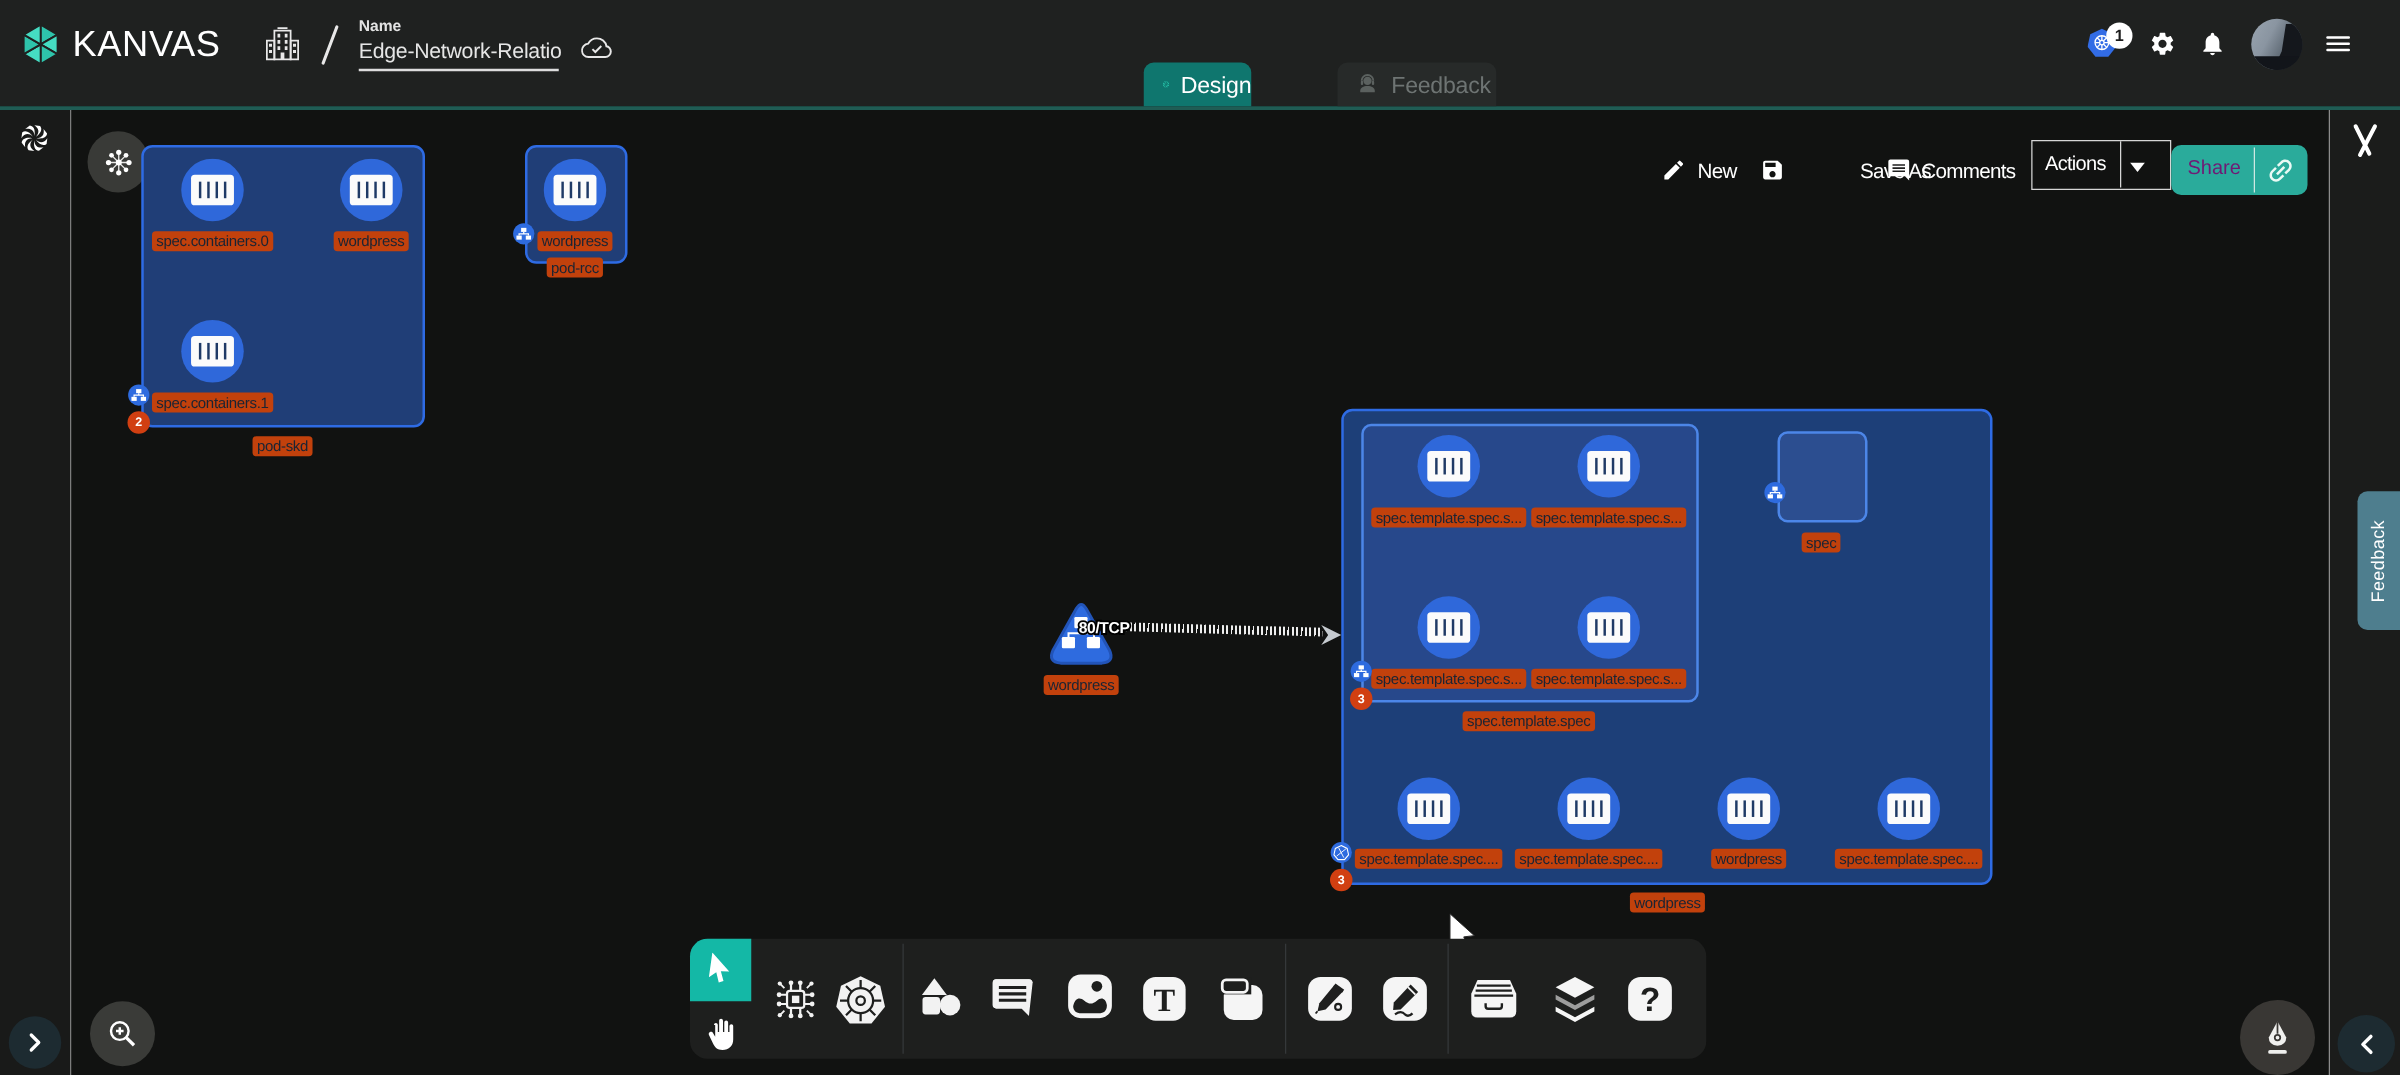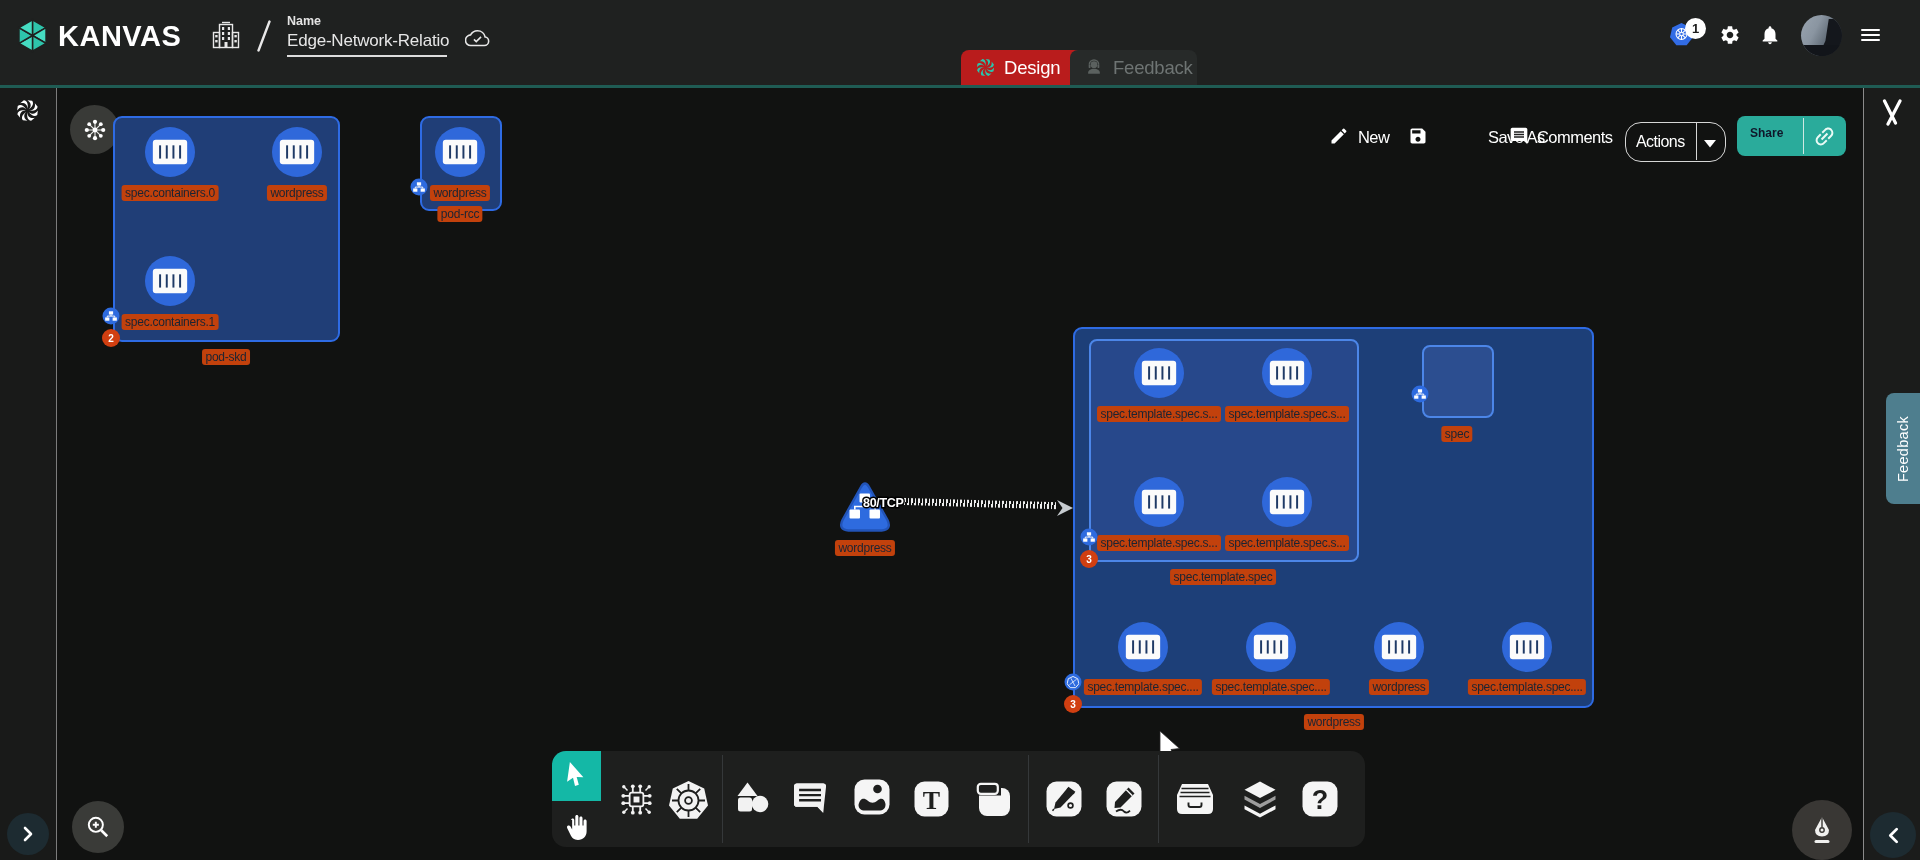--- a/index.html
+++ b/index.html
@@ -2,52 +2,52 @@
 <html><head>
 <meta charset="utf-8">
 <style>
 *{margin:0;padding:0;box-sizing:border-box}
 html,body{width:1920px;height:860px;overflow:hidden;background:#111211;font-family:"Liberation Sans",sans-serif}
 #app{position:relative;width:1920px;height:860px;background:#111211}
 .abs{position:absolute}
 
 #topbar{position:absolute;left:0;top:0;width:1920px;height:85px;background:#1f2120}
 #tealline{position:absolute;left:0;top:85px;width:1920px;height:3px;background:#1f5c54}
-.logotext{position:absolute;left:58px;top:20px;font-size:29px;font-weight:bold;color:#fff;letter-spacing:.5px}
+.logotext{position:absolute;left:58px;top:20px;font-size:29px;font-weight:normal;color:#fff;letter-spacing:.5px}
 .nmlabel{position:absolute;left:287px;top:14px;font-size:12.5px;color:#e3e3e3;font-weight:bold}
 .nmval{position:absolute;left:287px;top:31px;font-size:17px;color:#e6e6e6;letter-spacing:-0.2px}
 .nmline{position:absolute;left:287px;top:55px;width:160px;height:1.6px;background:#ddd}
 
 .tab{position:absolute;top:50px;height:35px;border-radius:8px 8px 0 0;display:flex;align-items:center}
-#tabDesign{left:961px;width:130px;background:#b91c1c}
+#tabDesign{left:915px;width:86px;background:#0f766e}
 #tabOperate{left:1070px;width:127px;background:#272a29}
 #tabDesign .t{color:#fff;font-size:18.5px;margin-left:9px;letter-spacing:-0.2px}
 #tabOperate .t{color:#6e7473;font-size:18.5px;margin-left:9px;letter-spacing:-0.2px}
 
 #hamb div{width:18.5px;height:2.4px;background:#fff;border-radius:1px;margin-bottom:2.6px}
 #avatar{position:absolute;left:1801px;top:15px;width:41px;height:41px;border-radius:50%;overflow:hidden;background:linear-gradient(118deg,#9aa5b0 0%,#8a95a1 35%,#636e79 60%,#2b313a 82%,#15181d 100%)}
 #avatar .m1{position:absolute;left:16px;top:4px;width:28px;height:40px;background:#14171c;clip-path:polygon(42% 0,100% 0,100% 100%,0 100%,30% 55%)}
 #avatar .m2{position:absolute;left:0px;top:30px;width:42px;height:12px;background:#12151a}
 #kbadge{position:absolute;left:1685px;top:18px;width:21px;height:21px;border-radius:50%;background:#fff;color:#1c1c1c;font-size:13px;font-weight:bold;text-align:center;line-height:21px}
 
 #leftrail{position:absolute;left:0;top:88px;width:56px;height:772px;background:#191a19}
 #leftline{position:absolute;left:56px;top:88px;width:1px;height:772px;background:#7c7c7c}
 #rightrail{position:absolute;left:1864px;top:88px;width:56px;height:772px;background:#1b1c1b}
 #rightline{position:absolute;left:1862.5px;top:88px;width:1.6px;height:772px;background:#8b8b8b}
 #feedback{position:absolute;left:1886px;top:393px;width:34px;height:111px;background:#4e7e8e;border-radius:8px 0 0 8px}
 #feedback span{position:absolute;left:-31px;top:48px;width:96px;transform:rotate(-90deg);color:#fff;font-size:14.5px;text-align:center;letter-spacing:.3px}
 
 .cbtn{position:absolute;border-radius:50%;display:flex;align-items:center;justify-content:center}
 
 .acttxt{position:absolute;color:#fff;font-size:16.5px;font-weight:normal;letter-spacing:-0.55px}
-#actions{position:absolute;left:1625px;top:122px;width:101px;height:40px;border:1.5px solid #d6d6d6;border-radius:16px}
+#actions{position:absolute;left:1625px;top:112px;width:112px;height:40px;border:1.5px solid #d6d6d6;border-radius:0}
 #actions .dv{position:absolute;left:69.5px;top:0;width:1px;height:37px;background:#d6d6d6}
 #share{position:absolute;left:1737px;top:116px;width:109px;height:40px;background:#2aab9b;border-radius:8px}
 #share .dv{position:absolute;left:66px;top:2px;width:1.4px;height:36px;background:#cfe8e2}
-#share .s{position:absolute;left:13px;top:10px;color:#0f172a;font-size:12px;font-weight:bold}
+#share .s{position:absolute;left:13px;top:10px;color:#701a75;font-size:16px;font-weight:normal}
 
 .pod{position:absolute;border:2.2px solid #2e6be4;background:#203e77;border-radius:9px}
 .pod2{position:absolute;border:2px solid #4c86e8;border-radius:8px}
 .node{position:absolute;width:51px;height:51px;transform:translate(-50%,-50%)}
 .chip{position:absolute;transform:translateX(-50%);background:#c2410c;color:#1b2433;font-size:12px;line-height:16px;padding:0 3.5px;border-radius:3px;white-space:nowrap;letter-spacing:-0.25px}
 .badge{position:absolute;border-radius:50%;transform:translate(-50%,-50%);display:flex;align-items:center;justify-content:center}
 .bblue{width:17px;height:17px;background:#2e6bdf}
 .borange{width:18px;height:18px;background:#d13f11;color:#fff;font-size:10px;font-weight:bold}
 
 #edge{position:absolute;left:897px;top:500px;width:161px;height:7px;background:repeating-linear-gradient(90deg,#ededed 0 1.5px,transparent 1.5px 3.5px);transform:rotate(1.6deg)}

